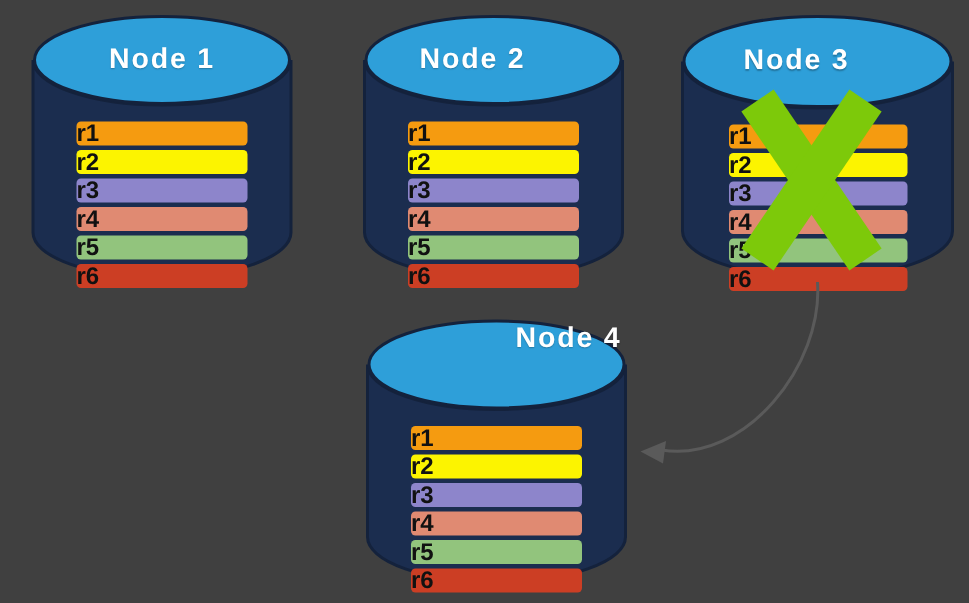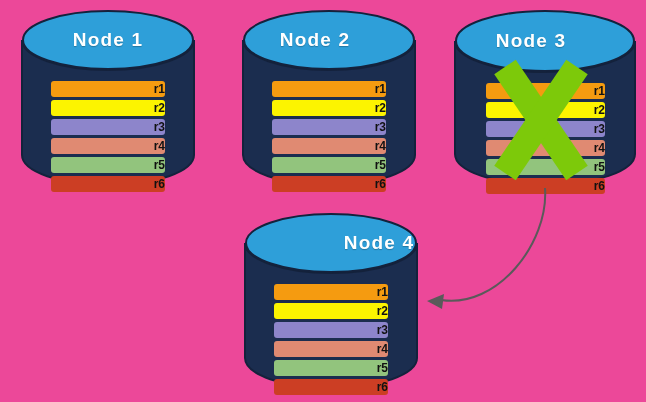--- a/index.html
+++ b/index.html
@@ -10,21 +10,21 @@
     width: 646px;
     height: 402px;
     background: #ffffff;
     font-family: "Liberation Sans", sans-serif;
     overflow: hidden;
   }
   #canvas {
     position: relative;
     width: 646px;
     height: 402px;
-    background: #ec4899;
+    background: #404040;
   }
   .node {
     position: absolute;
   }
   .node-svg {
     position: absolute;
     left: 0;
     top: 0;
     overflow: visible;
   }
@@ -45,23 +45,23 @@
     left: 0;
     top: 0;
     width: 100%;
   }
   .row {
     position: absolute;
     border-radius: 3px;
     color: #111111;
     font-family: "Liberation Sans", sans-serif;
     font-weight: bold;
-    font-size: 12px;
+    font-size: 16px;
     line-height: 15px;
-    text-align: right;
+    text-align: left;
     box-sizing: border-box;
   }
   .xmark {
     position: absolute;
     overflow: visible;
   }
   .arrow {
     position: absolute;
     left: 0;
     top: 0;
@@ -125,21 +125,21 @@
   <svg class="xmark" id="x-mark" width="100" height="130" viewBox="0 0 100 130" style="left: 491px; top: 55px;">
       <line x1="14" y1="12" x2="86" y2="118" stroke="#7DC90A" stroke-width="26" stroke-linecap="butt"></line>
       <line x1="86" y1="12" x2="14" y2="118" stroke="#7DC90A" stroke-width="26" stroke-linecap="butt"></line>
     </svg>
 
   <div class="node" id="node-4" style="left: 245px; top: 213px; width: 172px; height: 175px;">
     <svg class="node-svg" width="172" height="175" viewBox="0 0 172 175">
         <path d="M 0 30 L 0 145 A 86 30 0 0 0 172 145 L 172 30 A 86 30 0 0 1 0 30 Z" fill="#1B2D4F" stroke="#14223C" stroke-width="2"></path>
         <ellipse cx="86" cy="30" rx="85" ry="29" fill="#2E9FD9" stroke="#14223C" stroke-width="2"></ellipse>
       </svg>
-    <div class="node-title" style="top: 19px; color: rgb(255, 255, 255); padding-left: 48px;">Node  4</div>
+    <div class="node-title" style="top: 2px; color: rgb(255, 255, 255); padding-left: 48px;">Node  4</div>
     <div class="rows">
       <div class="row" style="left: 29px; width: 114px; height: 16px; top: 71px; background: rgb(245, 155, 16); color: rgb(17, 17, 17); padding-top: 1px;">r1</div>
       <div class="row" style="left: 29px; width: 114px; height: 16px; top: 90px; background: rgb(252, 244, 0); color: rgb(17, 17, 17); padding-top: 1px;">r2</div>
       <div class="row" style="left: 29px; width: 114px; height: 16px; top: 109px; background: rgb(141, 133, 203); color: rgb(17, 17, 17); padding-top: 1px;">r3</div>
       <div class="row" style="left: 29px; width: 114px; height: 16px; top: 128px; background: rgb(224, 138, 114); color: rgb(17, 17, 17); padding-top: 1px;">r4</div>
       <div class="row" style="left: 29px; width: 114px; height: 16px; top: 147px; background: rgb(146, 196, 125); color: rgb(17, 17, 17); padding-top: 1px;">r5</div>
       <div class="row" style="left: 29px; width: 114px; height: 16px; top: 166px; background: rgb(204, 62, 36); color: rgb(17, 17, 17); padding-top: 1px;">r6</div>
     </div>
   </div>
 

